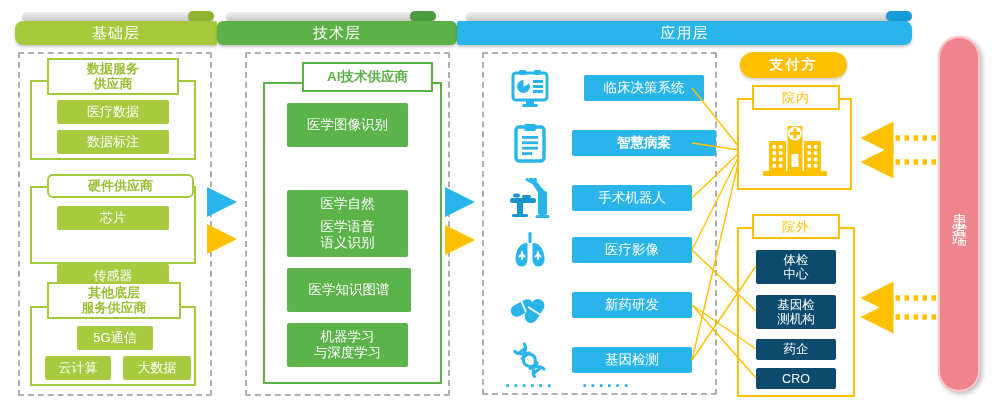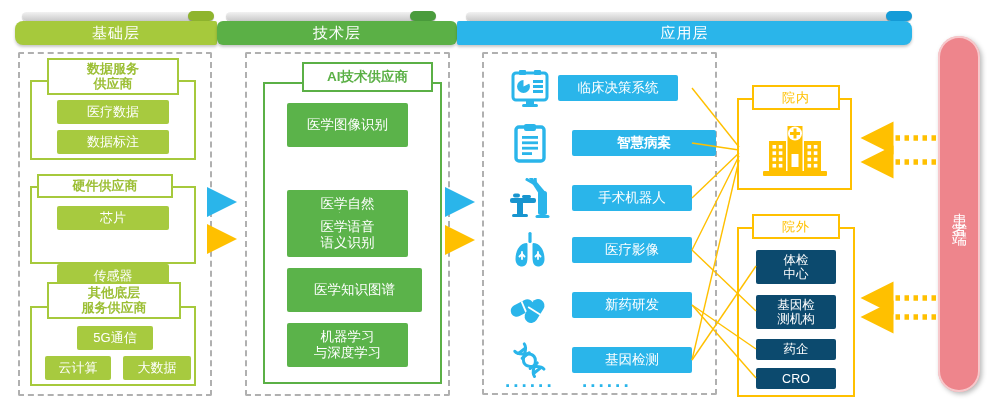--- a/index.html
+++ b/index.html
@@ -71,21 +71,21 @@
   <div class="abs flexc g-title ml" style="left:47px;top:58px;width:132px;height:37px;"><span class="ml">数据服务
 供应商</span></div>
   <div class="abs flexc g-item" style="left:57px;top:100px;width:112px;height:24px;">
       <span>医疗数据</span>
     </div>
   <div class="abs flexc g-item" style="left:57px;top:130px;width:112px;height:24px;">
       <span>数据标注</span>
     </div>
 
   <div class="abs g-outline" style="left:30px;top:186px;width:166px;height:78px;"></div>
-  <div class="abs flexc g-title" style="left:37px;top:174px;width:136px;height:24px;">
+  <div class="abs flexc g-title" style="left:47px;top:174px;width:147px;height:24px;border-radius:6px;">
       <span>硬件供应商</span>
     </div>
   <div class="abs flexc g-item" style="left:57px;top:206px;width:112px;height:24px;">
       <span>芯片</span>
     </div>
   <div class="abs flexc g-item" style="left:57px;top:236px;width:112px;height:24px;margin-top:28px;">
       <span>传感器</span>
     </div>
 
   <div class="abs g-outline" style="left:30px;top:306px;width:166px;height:80px;"></div>
@@ -110,21 +110,21 @@
       <span class="ml">医学图像识别</span>
     </div>
   <div class="abs flexc t-item" style="left:287px;top:158px;width:121px;height:44px;margin-top:32px;">
       <span class="ml">医学自然
 语言处理</span>
     </div>
   <div class="abs flexc t-item" style="left:287px;top:213px;width:121px;height:44px;">
       <span class="ml">医学语音
 语义识别</span>
     </div>
-  <div class="abs flexc t-item" style="left:287px;top:268px;width:135px;height:44px;">
+  <div class="abs flexc t-item" style="left:287px;top:268px;width:124px;height:44px;">
       <span class="ml">医学知识图谱</span>
     </div>
   <div class="abs flexc t-item" style="left:287px;top:323px;width:121px;height:44px;">
       <span class="ml">机器学习
 与深度学习</span>
     </div>
 
   <div class="abs dashed" style="left:482px;top:52px;width:235px;height:343px;"></div>
 
   <div class="abs" style="left:510px;top:68px;width:40px;height:40px;">
@@ -209,21 +209,21 @@
           <path d="M15 4 C15 12 27 12 27 20 C27 28 15 28 15 36"></path>
           <path d="M27 4 C27 12 15 12 15 20 C15 28 27 28 27 36"></path>
           <line x1="16.5" y1="8" x2="25.5" y2="8"></line>
           <line x1="16.5" y1="14" x2="25.5" y2="14"></line>
           <line x1="16.5" y1="27" x2="25.5" y2="27"></line>
           <line x1="16.5" y1="33" x2="25.5" y2="33"></line>
         </g>
       </svg>
   </div>
 
-  <div class="abs flexc a-item" style="left:558px;top:75px;width:120px;height:26px;">
+  <div class="abs flexc a-item" style="left:584px;top:75px;width:120px;height:26px;">
       <span>临床决策系统</span>
     </div>
   <div class="abs flexc a-item" style="left:572px;top:130px;width:144px;height:26px;font-weight:bold;">
       <span>智慧病案</span>
     </div>
   <div class="abs flexc a-item" style="left:572px;top:185px;width:120px;height:26px;">
       <span>手术机器人</span>
     </div>
   <div class="abs flexc a-item" style="left:572px;top:237px;width:120px;height:26px;">
       <span>医疗影像</span>
@@ -231,20 +231,23 @@
   <div class="abs flexc a-item" style="left:572px;top:292px;width:120px;height:26px;">
       <span>新药研发</span>
     </div>
   <div class="abs flexc a-item" style="left:572px;top:347px;width:120px;height:26px;">
       <span>基因检测</span>
     </div>
 
   <div class="abs dots" style="left:505px;top:376px;"><span>......</span></div>
   <div class="abs dots" style="left:582px;top:376px;"><span>......</span></div>
 
+  <div class="abs flexc pill" style="left:740px;top:52px;width:107px;height:26px;">
+      <span>支付方</span>
+    </div>
 
   <div class="abs y-outline" style="left:737px;top:98px;width:115px;height:92px;"></div>
   <div class="abs flexc y-title" style="left:752px;top:85px;width:88px;height:25px;">
       <span>院内</span>
     </div>
   <div class="abs" style="left:762px;top:118px;width:66px;height:60px;">
     <svg width="66" height="60" viewBox="0 0 66 60">
         <g fill="#ffc000">
           <rect x="1" y="53" width="64" height="5" rx="1"></rect>
           <rect x="7" y="23" width="17" height="30"></rect>

